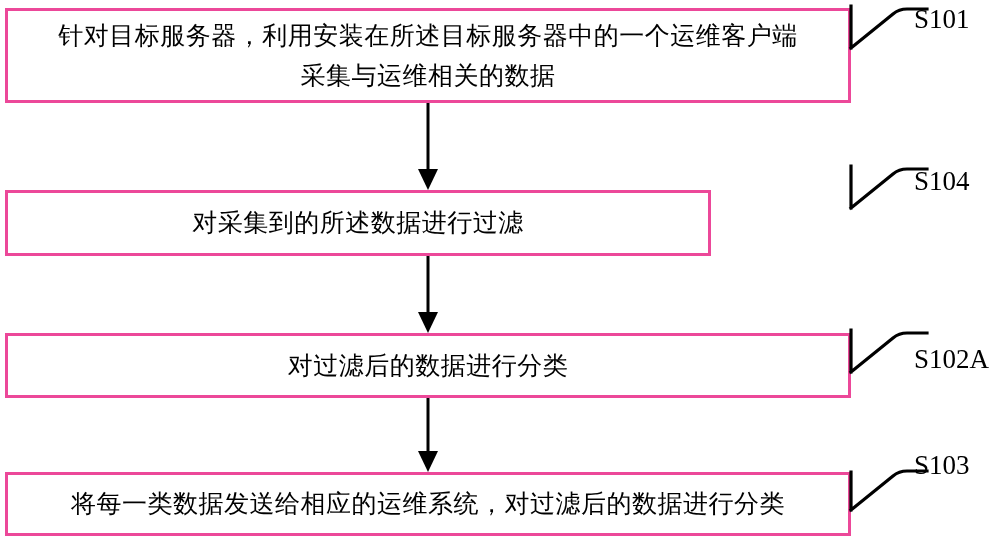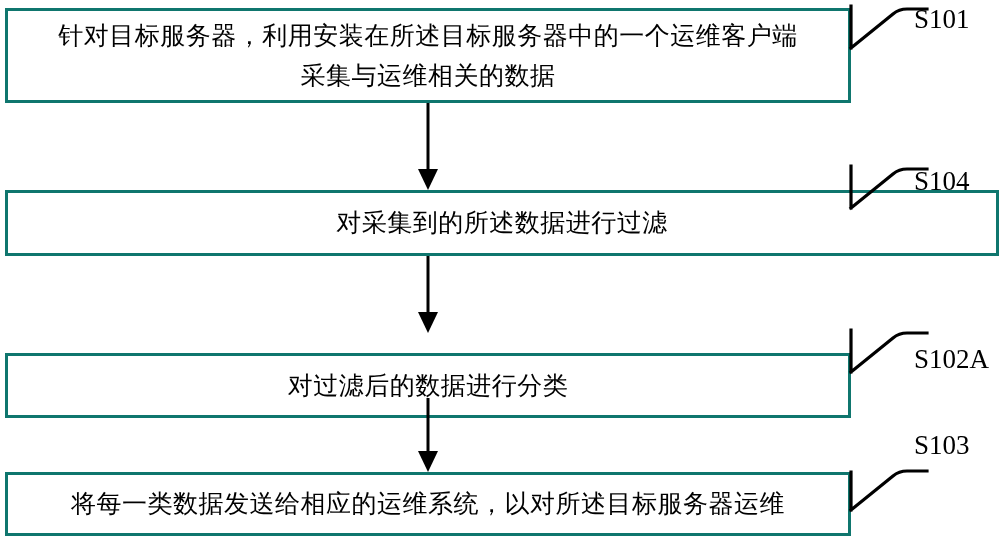--- a/index.html
+++ b/index.html
@@ -13,40 +13,40 @@
     height: 536px;
     background: #ffffff;
     overflow: hidden;
     font-family: "Liberation Serif", "DejaVu Serif", serif;
   }
 
   
   .box {
     position: absolute;
     box-sizing: border-box;
-    border: 3px solid #0f766e;
+    border: 3px solid #ec4899;
     background: #ffffff;
     display: flex;
     align-items: center;
     justify-content: center;
   }
   .box-text {
     font-family: "Liberation Serif", "DejaVu Serif", serif;
     font-size: 25px;
     line-height: 40px;
     color: #000000;
     text-align: center;
     letter-spacing: 0.5px;
     padding: 0 14px;
     white-space: pre-line;
   }
 
   #box-1 { left: 5px;  top: 8px;   width: 846px; height: 95px; }
-  #box-2 { left: 5px;  top: 190px; width: 994px; height: 66px; }
-  #box-3 { left: 5px;  top: 333px; width: 846px; height: 65px; margin-top: 20px; }
+  #box-2 { left: 5px;  top: 190px; width: 706px; height: 66px; }
+  #box-3 { left: 5px;  top: 333px; width: 846px; height: 65px; }
   #box-4 { left: 5px;  top: 472px; width: 846px; height: 64px; }
 
   
   .connector {
     position: absolute;
     left: 408px;
     width: 40px;
   }
   .connector svg { display: block; overflow: visible; }
 
@@ -71,21 +71,21 @@
     position: absolute;
     font-family: Liberation Serif, serif;
     font-size: 27px;
     line-height: 27px;
     color: #000000;
     white-space: nowrap;
   }
   #label-1 { left: 914px; top: 6px; }
   #label-2 { left: 914px; top: 168px; }
   #label-3 { left: 914px; top: 346px; }
-  #label-4 { left: 914px; top: 432px; }
+  #label-4 { left: 914px; top: 452px; }
 </style>
 </head>
 <body>
 
 <div id="canvas">
 
   <div class="box" id="box-1">
     <div class="box-text">针对目标服务器，利用安装在所述目标服务器中的一个运维客户端
 采集与运维相关的数据</div>
   </div>
@@ -134,21 +134,21 @@
   <div class="step-label" id="label-3">S102A</div>
 
   <div class="connector" id="conn-3">
     <svg width="40" height="74" viewBox="0 0 40 74">
       <line x1="20" y1="0" x2="20" y2="55" stroke="#000000" stroke-width="3"></line>
       <polygon points="10,53 30,53 20,74" fill="#000000"></polygon>
     </svg>
   </div>
 
   <div class="box" id="box-4">
-    <div class="box-text">将每一类数据发送给相应的运维系统，以对所述目标服务器运维</div>
+    <div class="box-text">将每一类数据发送给相应的运维系统，对过滤后的数据进行分类</div>
   </div>
 
   <div class="leader" id="leader-4">
     <svg width="115" height="70" viewBox="0 0 115 70">
       <path d="M 6 62 L 6 24 M 6 62 L 48 28 Q 54 23 62 23 L 82 23" fill="none" stroke="#000000" stroke-width="3.2" stroke-linecap="square" stroke-linejoin="round"></path>
     </svg>
   </div>
   <div class="step-label" id="label-4">S103</div>
 
 </div>

